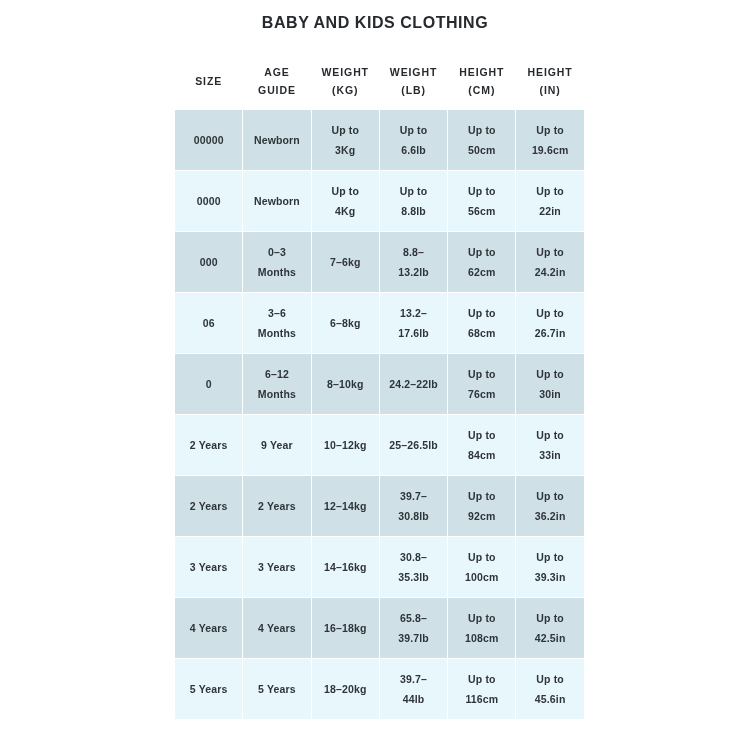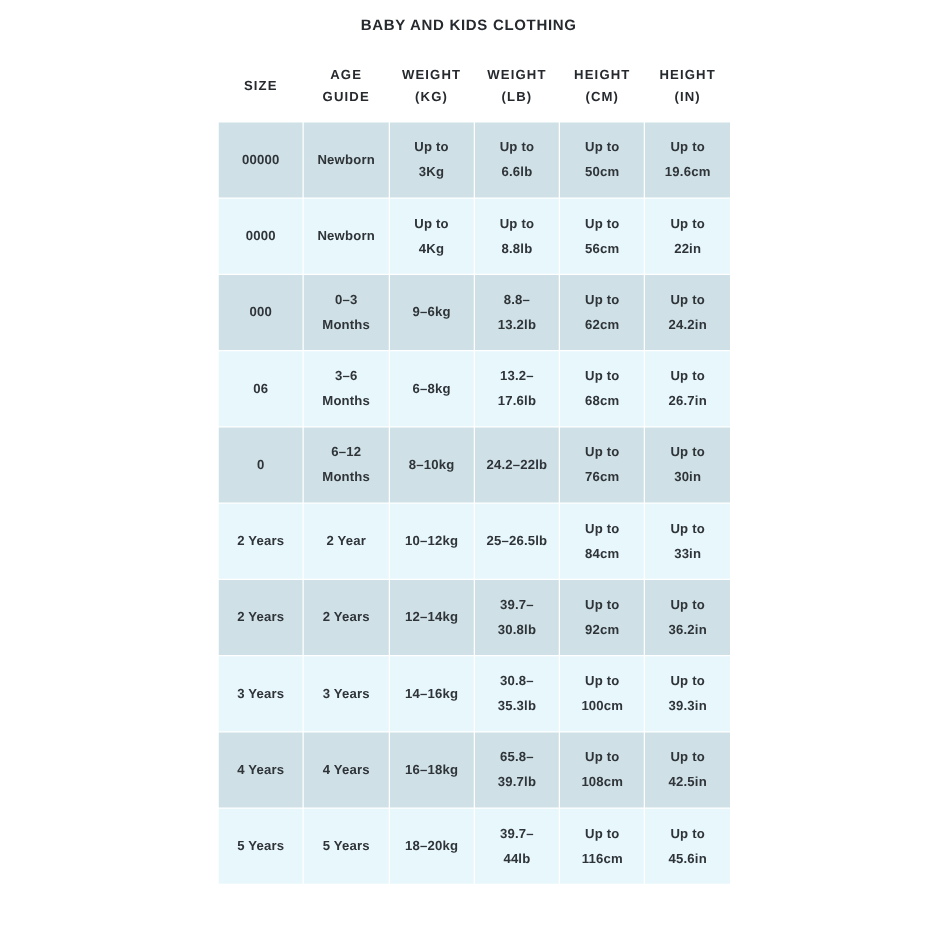--- a/index.html
+++ b/index.html
@@ -23,32 +23,32 @@
     box-sizing: border-box;
   }
 
   
   .chart-title {
     position: absolute;
     top: 13px;
     left: 0;
     width: 750px;
     text-align: center;
-    font-size: 12px;
+    font-size: 16px;
     font-weight: bold;
     letter-spacing: 0.55px;
     color: #262a2e;
     line-height: 1.2;
   }
 
   
   .size-table {
     position: absolute;
     left: 174px;
-    top: 40px;
+    top: 52px;
     width: 404px;
     border-collapse: separate;
     border-spacing: 1px 1px;
     table-layout: fixed;
   }
 
   .size-table col {
     width: 67.3px;
   }
 
@@ -192,21 +192,21 @@
         </tr>
         <tr class="band-dark">
           <td>
             <span class="cell-line">000</span>
           </td>
           <td>
             <span class="cell-line">0–3</span>
             <span class="cell-line">Months</span>
           </td>
           <td>
-            <span class="cell-line">9–6kg</span>
+            <span class="cell-line">7–6kg</span>
           </td>
           <td>
             <span class="cell-line">8.8–</span>
             <span class="cell-line">13.2lb</span>
           </td>
           <td>
             <span class="cell-line">Up to</span>
             <span class="cell-line">62cm</span>
           </td>
           <td>
@@ -259,21 +259,21 @@
           <td>
             <span class="cell-line">Up to</span>
             <span class="cell-line">30in</span>
           </td>
         </tr>
         <tr class="band-light">
           <td>
             <span class="cell-line">2 Years</span>
           </td>
           <td>
-            <span class="cell-line">2 Year</span>
+            <span class="cell-line">9 Year</span>
           </td>
           <td>
             <span class="cell-line">10–12kg</span>
           </td>
           <td>
             <span class="cell-line">25–26.5lb</span>
           </td>
           <td>
             <span class="cell-line">Up to</span>
             <span class="cell-line">84cm</span>

